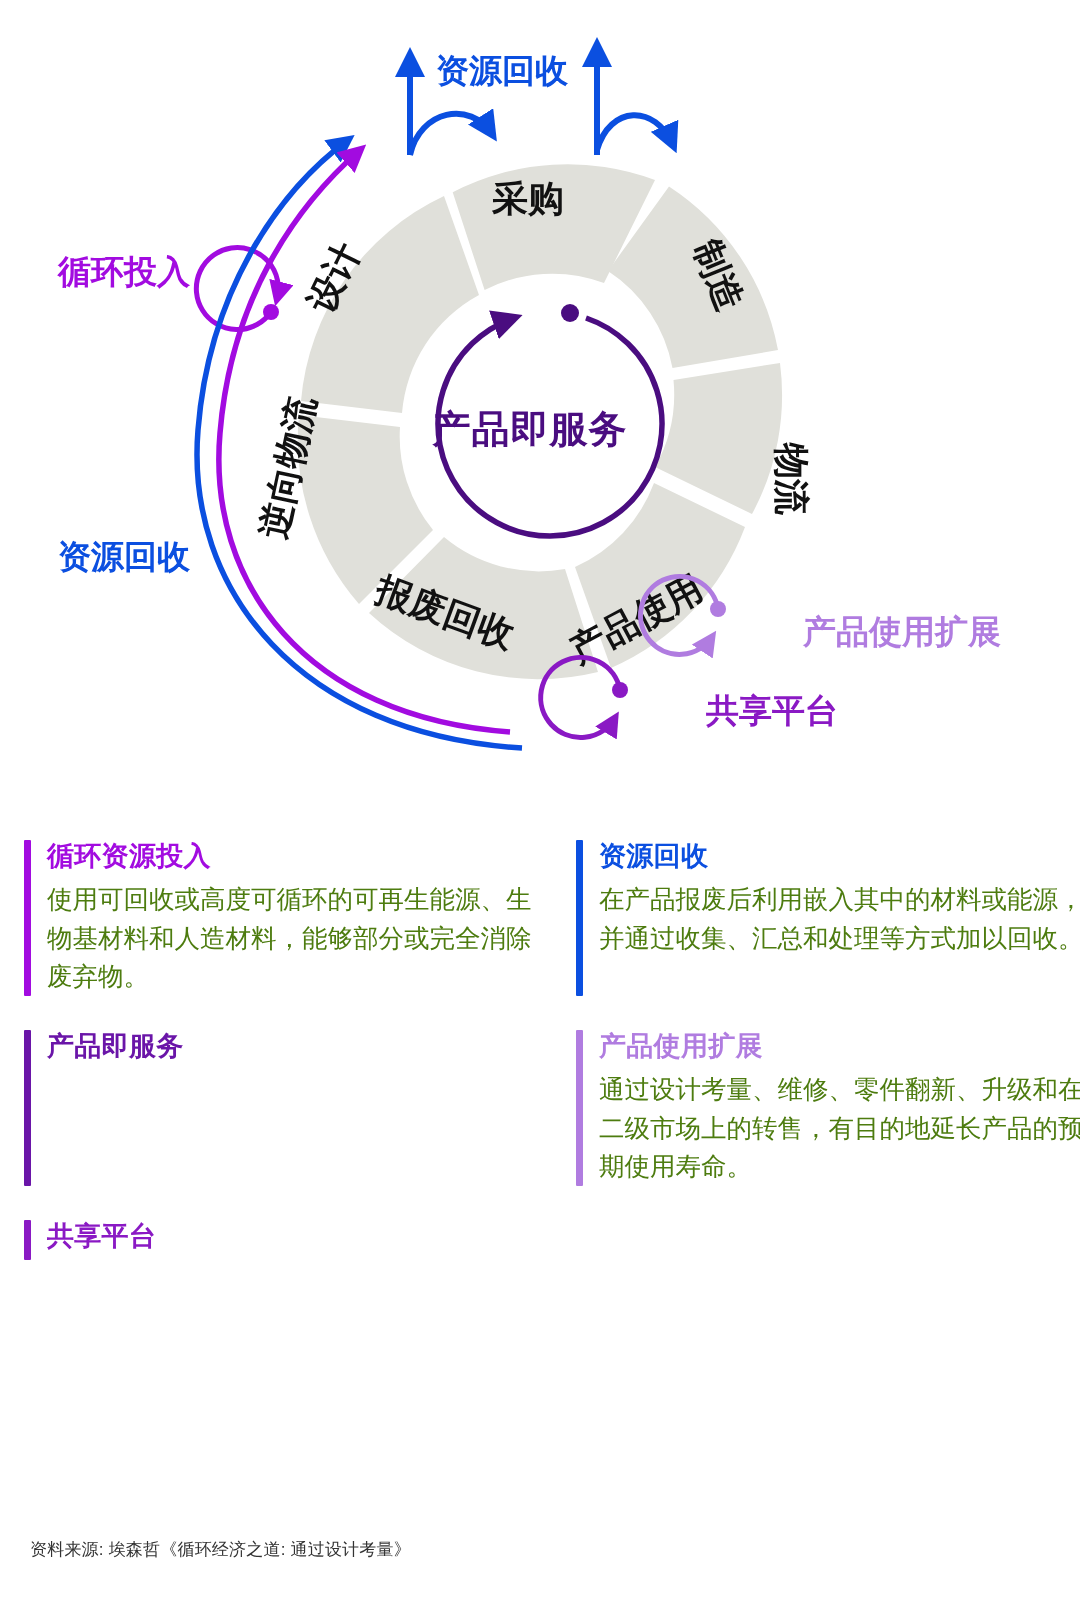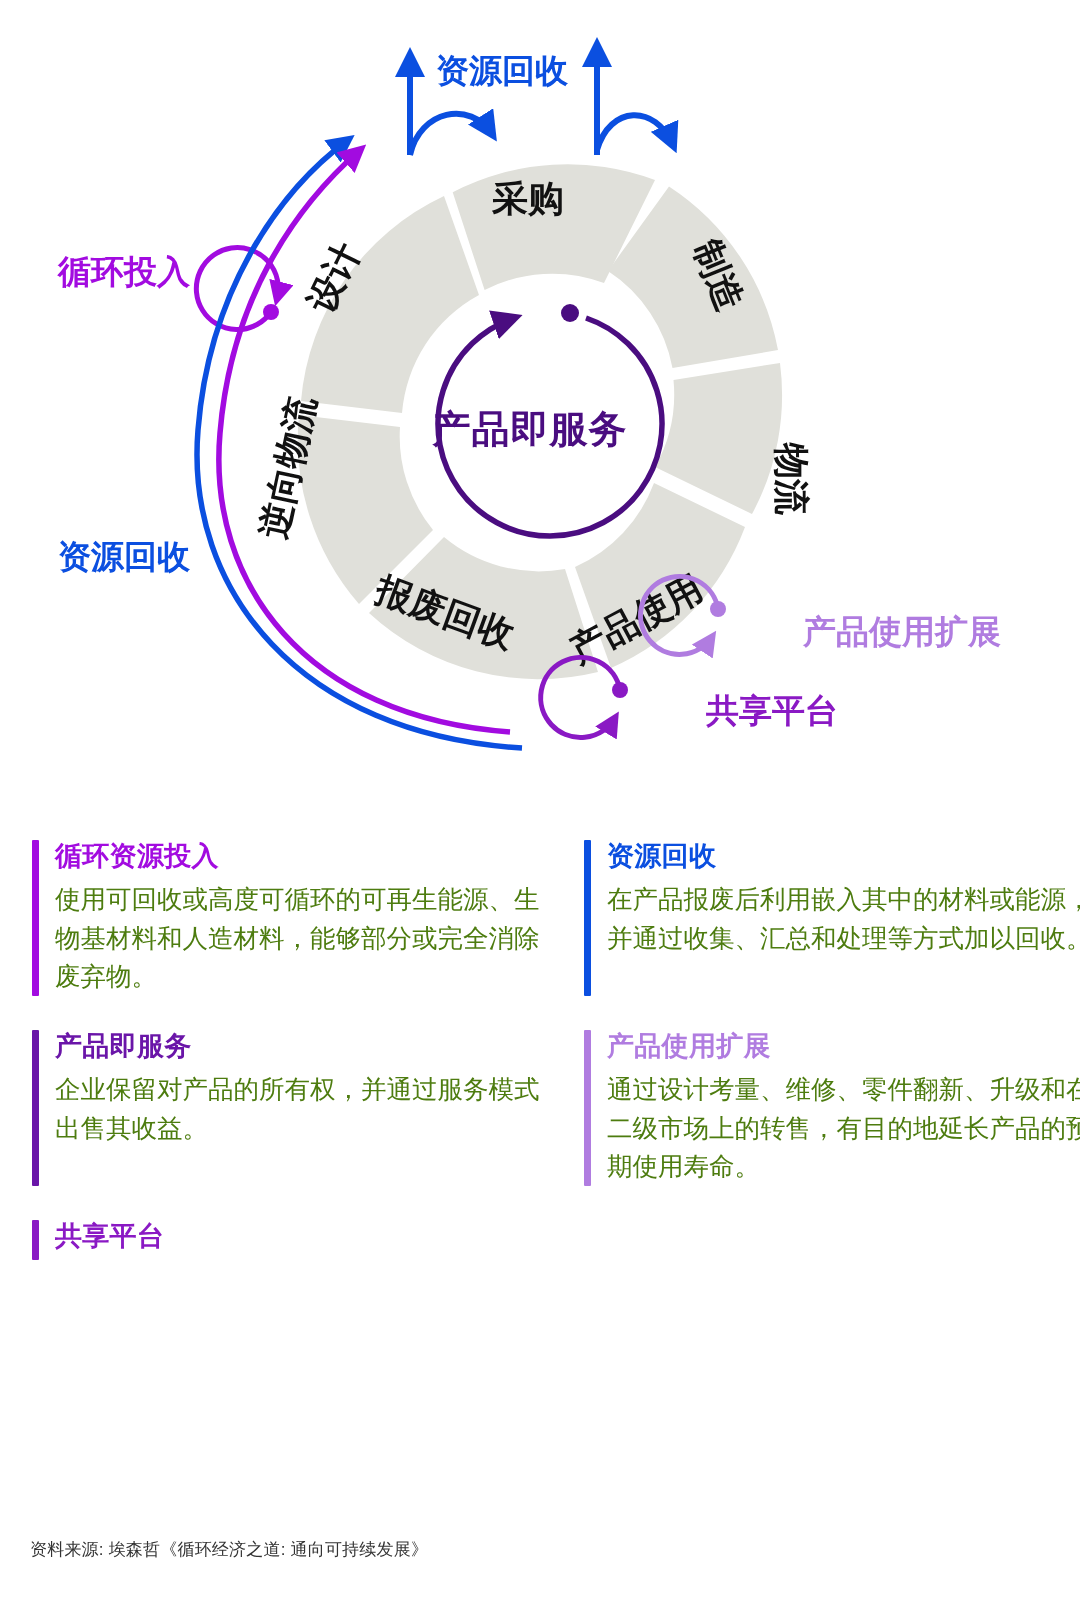--- a/index.html
+++ b/index.html
@@ -13,21 +13,21 @@
   .ringlabel { font-family:"Liberation Sans","DejaVu Sans",sans-serif; font-weight:700; font-size:36px; fill:#111111; }
   .centerlabel { font-family:"Liberation Sans","DejaVu Sans",sans-serif; font-weight:800; font-size:38px; fill:#4a0d80; letter-spacing:1px;}
   .bluelabel { font-family:"Liberation Sans","DejaVu Sans",sans-serif; font-weight:800; font-size:33px; fill:#0b4fe0; }
   .magentalabel { font-family:"Liberation Sans","DejaVu Sans",sans-serif; font-weight:800; font-size:33px; fill:#a20be0; }
   .lightpurplelabel { font-family:"Liberation Sans","DejaVu Sans",sans-serif; font-weight:800; font-size:33px; fill:#b07ce0; }
   .deeppurplelabel { font-family:"Liberation Sans","DejaVu Sans",sans-serif; font-weight:800; font-size:33px; fill:#8a19c4; }
 
   #cards {
     position:absolute; left:0; top:840px; width:1080px;
   }
-  .grid { display:grid; grid-template-columns:528px 528px; column-gap:24px; padding:0 32px; }
+  .grid { display:grid; grid-template-columns:528px 528px; column-gap:24px; padding:0 24px; }
   .card { display:flex; margin-bottom:34px; }
   .bar { width:7px; flex:0 0 7px; margin-right:16px; border-radius:1px; }
   .card-body { flex:1; }
   .card-title { font-weight:800; font-size:27px; line-height:1.25; margin:0 0 6px 0; letter-spacing:.3px; }
   .card-text { font-size:25.5px; line-height:1.52; color:#4d7c0f; margin:0; letter-spacing:0px; }
   .col-left { grid-column:1; }
   .col-right { grid-column:2; }
   .source {
     position:absolute; left:30px; top:1538px;
     font-size:17px; color:#333333; letter-spacing:.2px;
@@ -137,21 +137,20 @@
       <div class="card-body">
         <div class="card-title" style="color:#0b4fe0">资源回收</div>
         <p class="card-text">在产品报废后利用嵌入其中的材料或能源，并通过收集、汇总和处理等方式加以回收。</p>
       </div>
     </div>
 
     <div class="card col-left" style="grid-row:2;">
       <div class="bar" style="background:#6a15a8"></div>
       <div class="card-body">
         <div class="card-title" style="color:#6a15a8">产品即服务</div>
-        <p class="card-text">企业保留对产品的所有权，并通过服务模式出售其收益。</p>
       </div>
     </div>
 
     <div class="card col-right" style="grid-row:2;">
       <div class="bar" style="background:#b07ce0"></div>
       <div class="card-body">
         <div class="card-title" style="color:#b07ce0">产品使用扩展</div>
         <p class="card-text">通过设计考量、维修、零件翻新、升级和在二级市场上的转售，有目的地延长产品的预期使用寿命。</p>
       </div>
     </div>
@@ -159,13 +158,13 @@
     <div class="card col-left" style="grid-row:3;">
       <div class="bar" style="background:#8a19c4"></div>
       <div class="card-body">
         <div class="card-title" style="color:#8a19c4">共享平台</div>
       </div>
     </div>
 
   </div>
 </div>
 
-<div class="source">资料来源: 埃森哲《循环经济之道: 通向可持续发展》</div>
+<div class="source">资料来源: 埃森哲《循环经济之道: 通过设计考量》</div>
 
 </body></html>

